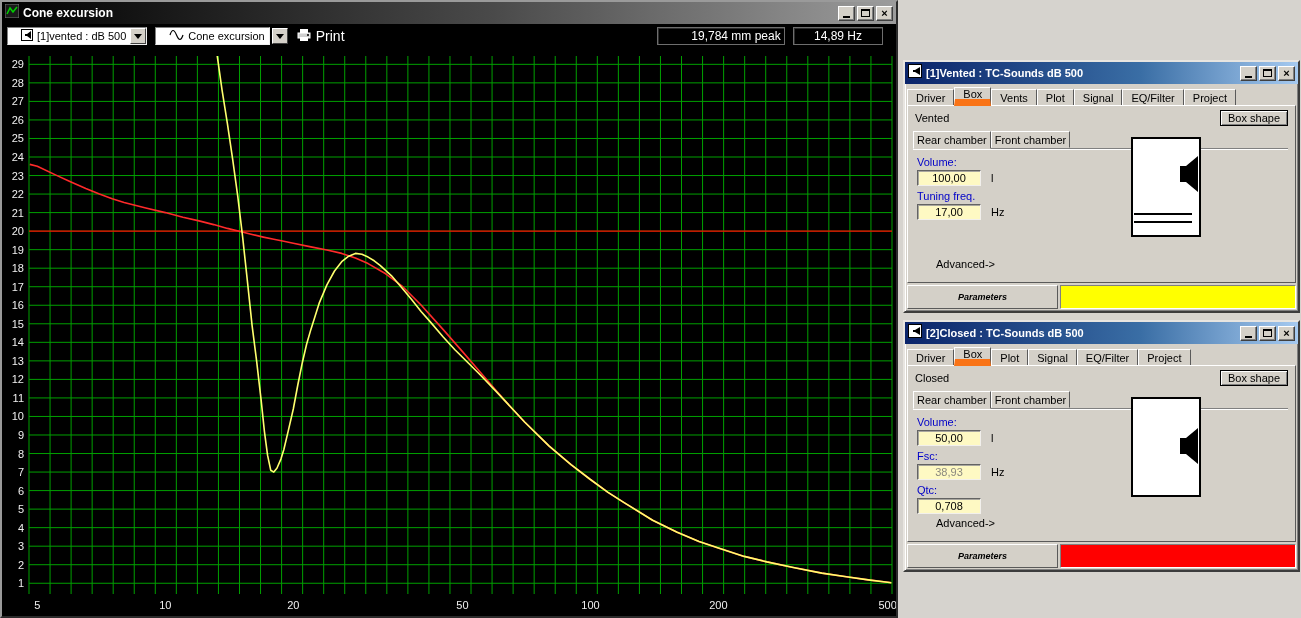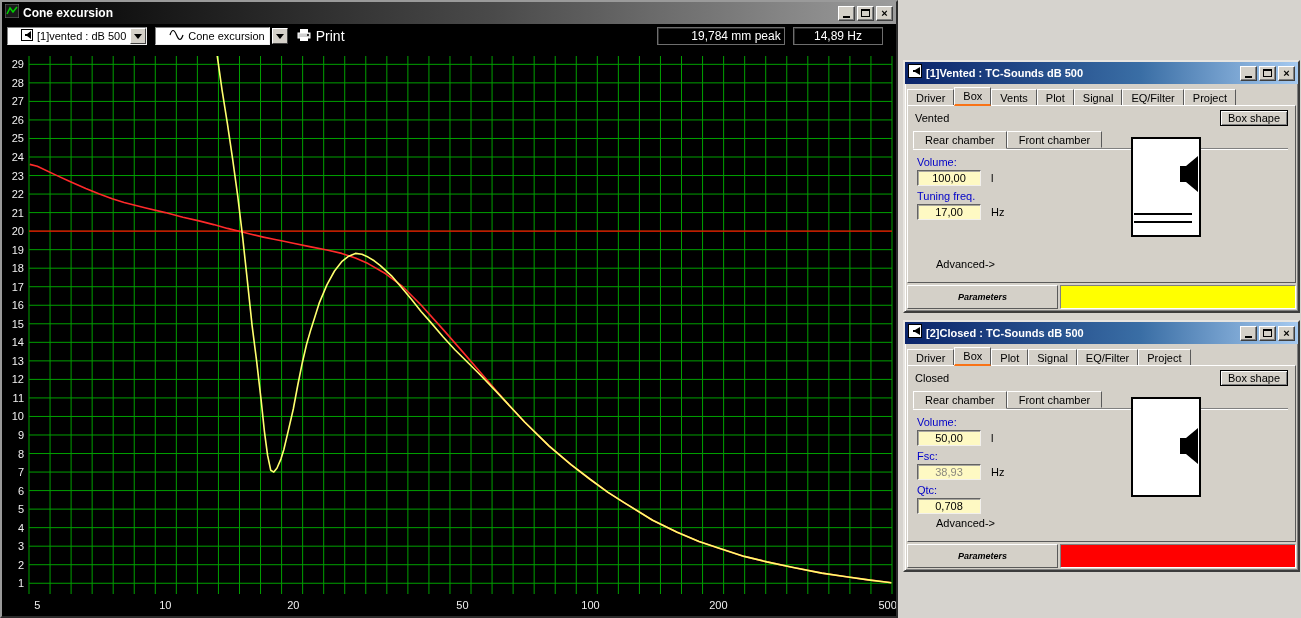--- a/index.html
+++ b/index.html
@@ -38,30 +38,30 @@
   .readout.freq { width:90px; margin-right:8px; }
   .chart-area { height:568px; background:#000; }
 
   
   .child { width:397px; display:flex; flex-direction:column; }
   .child .titlebar { height:22px; }
   .child .title { font-size:11px; }
   .tabrow { display:flex; align-items:flex-end; height:21px; padding:2px 2px 0; position:relative; z-index:2; }
   .tab { font-size:11px; height:16px; padding:0 8px; display:flex; align-items:center; background:#d4d0c8;
          border:1px solid; border-color:#fff #5a5a5a #5a5a5a #fff; border-bottom:none; }
-  .tab.active { height:19px; margin-bottom:-1px; border-bottom:2px solid #f97316; position:relative; z-index:3; }
+  .tab.active { height:19px; margin-bottom:-1px; border-bottom:7px solid #f97316; position:relative; z-index:3; }
   .tabpanel { flex:1; margin:0 2px; background:#d4d0c8; position:relative;
               border:1px solid; border-color:#fff #5a5a5a #5a5a5a #fff; }
   .panel-head { position:absolute; top:3px; left:7px; right:7px; height:17px;
                 display:flex; align-items:center; justify-content:space-between; font-size:11px; }
   .boxshape-btn { font-size:11px; height:16px; padding:0 7px; background:#d4d0c8; border:1px solid #000000;
                   box-shadow: inset 1px 1px 0 #fff, inset -1px -1px 0 #808080; display:flex; align-items:center; }
   .chamber-tabs { position:absolute; top:25px; left:5px; right:7px; height:18px; display:flex;
                   border-bottom:1px solid #808080; box-shadow:0 1px 0 #fff; }
-  .chtab { font-size:11px; padding:0 11px; display:flex; align-items:center; background:#d4d0c8;
+  .chtab { font-size:11px; padding:0 3px; display:flex; align-items:center; background:#d4d0c8;
            border:1px solid; border-color:#fff #5a5a5a transparent #fff; }
   .chtab.active { margin-bottom:-1px; border-bottom:1px solid #d4d0c8; }
   .fields { position:absolute; top:46px; left:9px; width:160px; }
   .flabel { display:block; color:#0000c8; font-size:11px; margin:4px 0 2px; }
   .frow { display:flex; align-items:center; }
   .finput { width:64px; height:16px; background:#fef9c3; color:#000; font-size:11px; padding:0 3px;
             font-family:"Liberation Sans",sans-serif;
             border:1px solid; border-color:#636363 #f2f0ec #f2f0ec #636363; box-shadow: inset 1px 1px 0 #a8a69f; text-align: center; }
   .finput.disabled { color:#8a887f; }
   .funit { font-size:11px; margin-left:10px; color:#000; }

